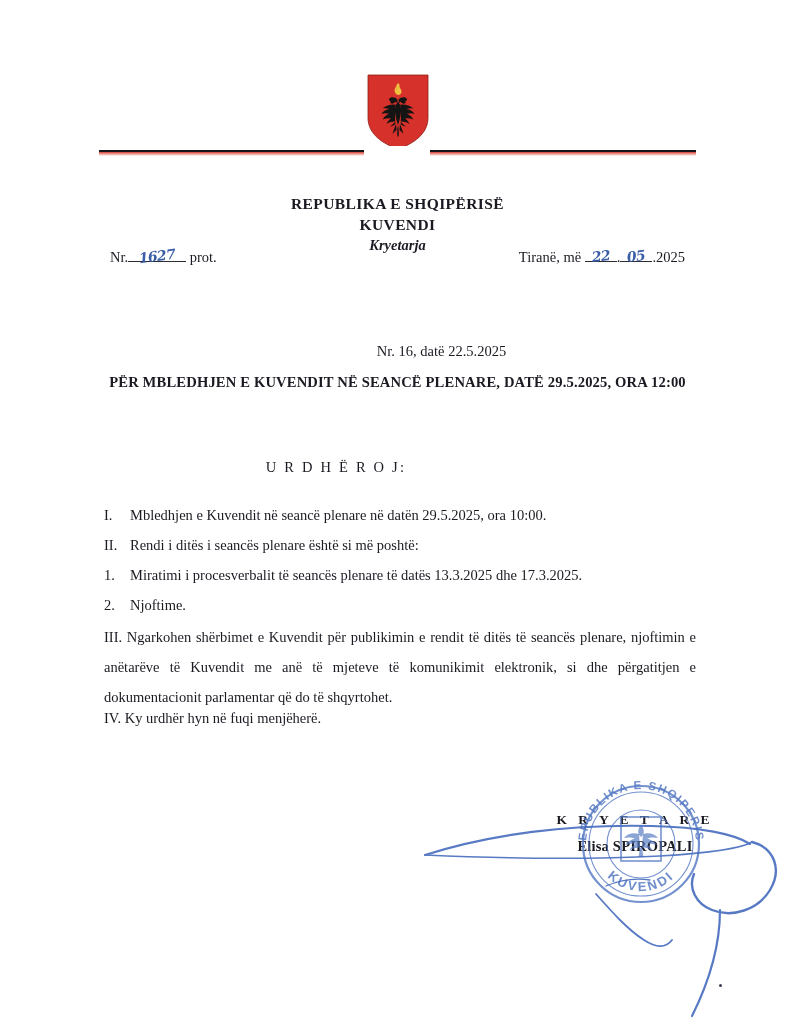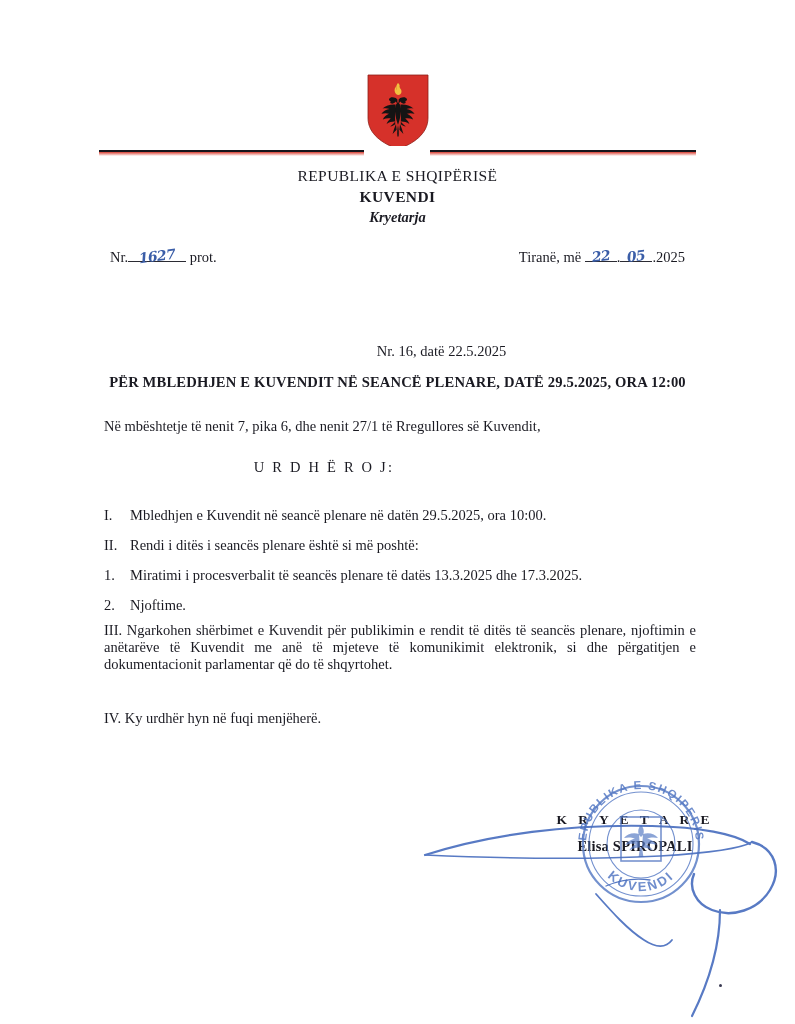--- a/index.html
+++ b/index.html
@@ -64,23 +64,24 @@
 
   .org-block {
     position: absolute;
     left: 0;
     top: 166px;
     width: 795px;
     text-align: center;
   }
   .org-line1 {
     font-size: 15.5px;
-    font-weight: normal;
+    font-weight: bold;
     letter-spacing: 0.4px;
     line-height: 20px;
+    margin-top: 28px;
   }
   .org-line2 {
     font-size: 15.5px;
     font-weight: bold;
     letter-spacing: 0.4px;
     line-height: 21px;
   }
   .org-line3 {
     font-size: 14.5px;
     font-weight: bold;
@@ -169,21 +170,21 @@
   
   .intro {
     position: absolute;
     left: 104px;
     top: 418px;
     width: 592px;
     font-size: 14.5px;
   }
   .urdheroj {
     position: absolute;
-    left: 0;
+    left: 12px;
     top: 459px;
     width: 648px;
     text-align: center;
     font-size: 14.5px;
     letter-spacing: 2.2px;
   }
 
   .list {
     position: absolute;
     left: 104px;
@@ -201,21 +202,21 @@
     text-align: left;
   }
   .li-text { flex: 1 1 auto; }
 
   .para-iii {
     position: absolute;
     left: 104px;
     top: 622px;
     width: 592px;
     font-size: 14.5px;
-    line-height: 17px;
+    line-height: 30px;
     text-align: justify;
   }
   .para-iv {
     position: absolute;
     left: 104px;
     top: 703px;
     width: 592px;
     font-size: 14.5px;
     line-height: 30px;
   }
@@ -335,21 +336,20 @@
     </div>
     <div class="proto-right">
       <span>Tiranë, më</span>
       <span class="blank blank-dd"><span class="hand">22</span></span><span>.</span><span class="blank blank-mm"><span class="hand">05</span></span><span>.2025</span>
     </div>
   </div>
 
   <div class="doc-subtitle">Nr. 16, datë 22.5.2025</div>
   <div class="doc-heading">PËR MBLEDHJEN E KUVENDIT NË SEANCË PLENARE, DATË 29.5.2025, ORA 12:00</div>
 
-  <div class="intro">Në mbështetje të nenit 7, pika 6, dhe nenit 27/1 të Rregullores së Kuvendit,</div>
 
   <div class="urdheroj">U R D H Ë R O J:</div>
 
   <div class="list">
     <div class="list-item">
       <span class="li-marker">I.</span>
       <span class="li-text">Mbledhjen e Kuvendit në seancë plenare në datën 29.5.2025, ora 10:00.</span>
     </div>
     <div class="list-item">
       <span class="li-marker">II.</span>

